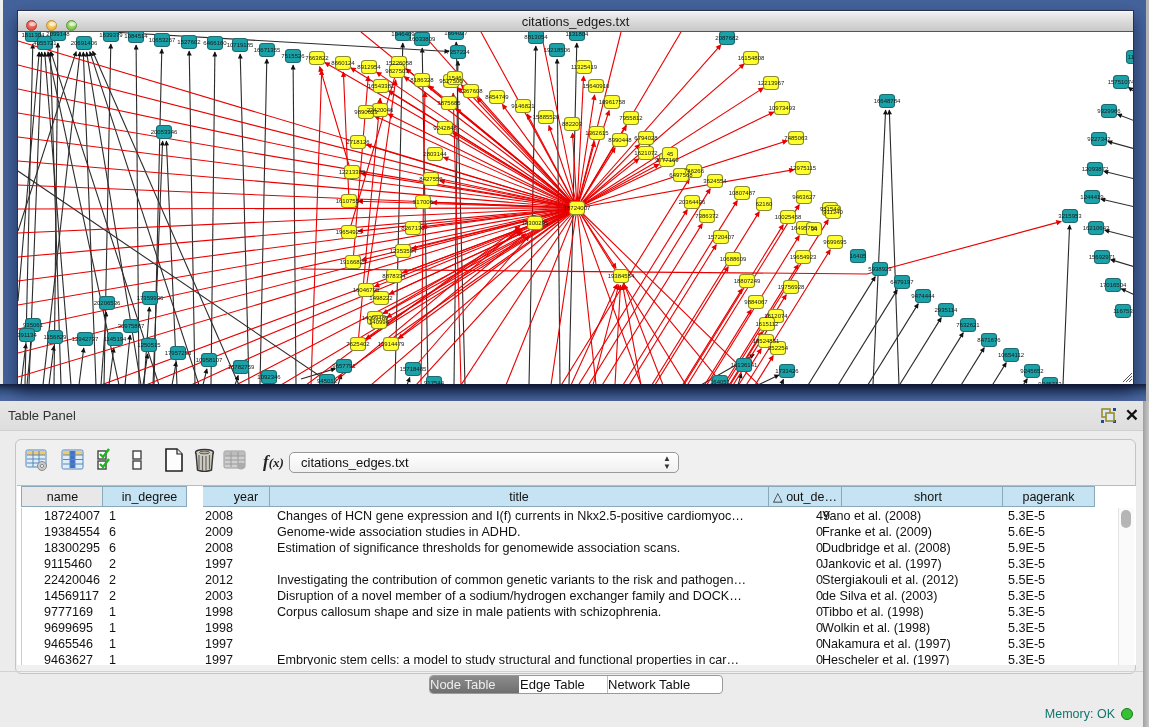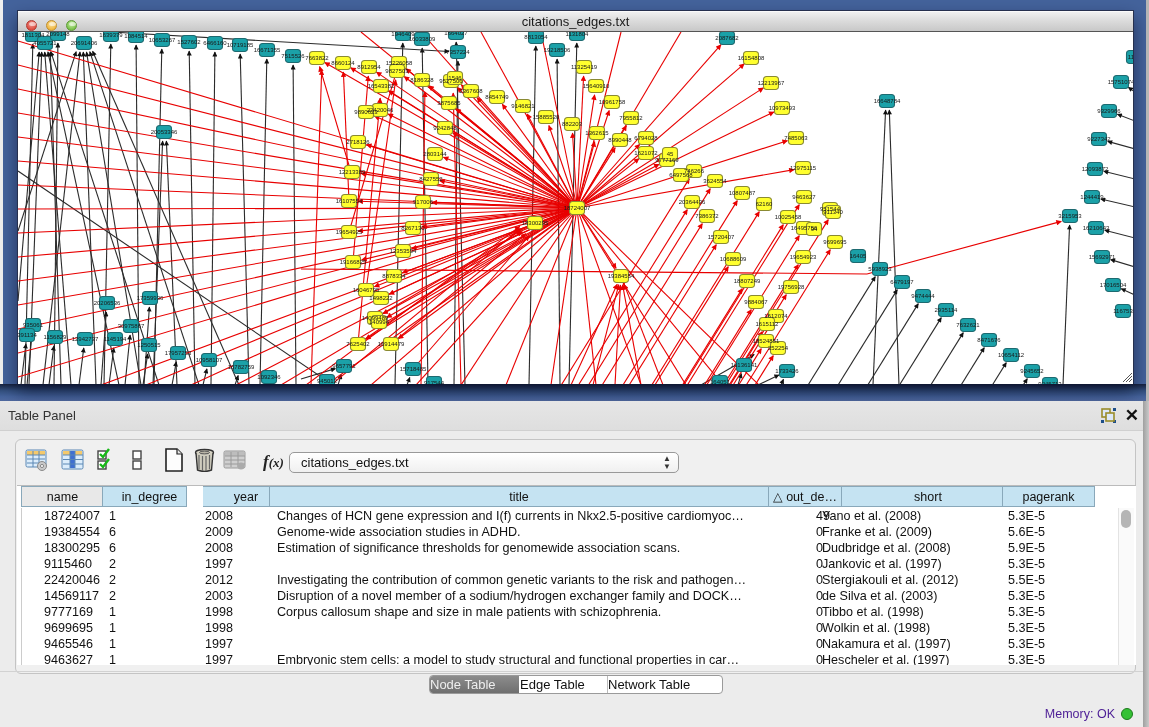--- a/index.html
+++ b/index.html
@@ -36,21 +36,21 @@
 .c0{left:22px}.c1{left:87px}.c2{left:183px}.c3{left:255px}.c4{left:794px}
 .c5{left:800px;width:160px;text-align:left}.c6{left:986px}
 .vscroll{position:absolute;right:2px;top:22px;width:16px;height:157px;background:#fafafa;border-left:1px solid #e3e3e3}
 .vthumb{position:absolute;left:2px;top:2px;width:10px;height:18px;background:#b5b5b5;border-radius:6px}
 .tabs{position:absolute;left:429px;top:274px;height:19px;display:flex;border:1px solid #9a9a9a;border-radius:4px;overflow:hidden;background:#fff}
 .tab{font-size:13px;line-height:18px;color:#111;text-align:left}
 .tab.sel{background:linear-gradient(180deg,#8c8c8c,#6f6f6f);color:#eee;width:89px}
 .tab.mid{border-left:1px solid #fff;border-right:1px solid #bbb;width:89px}
 .tab.last{width:114px}
 .hline{position:absolute;left:0;top:270px;width:1143px;height:1px;background:#d2d2d2}
-.status{position:absolute;right:16px;top:306px;font-size:12.5px;color:#4c1d95}
+.status{position:absolute;right:16px;top:306px;font-size:12.5px;color:#0f766e}
 .gdot{display:inline-block;width:12px;height:12px;border-radius:50%;background:#35c135;border:1px solid #1d7a1d;vertical-align:-2px;margin-left:6px}
 .rstrip{position:absolute;left:1143px;top:401px;width:6px;height:326px;background:linear-gradient(90deg,#9f9f9f,#c9c9c9)}
 </style></head><body>
 <div class="desktop"></div>
 <div class="desk-sliver-l"></div>
 <div class="below-win-shadow"></div>
 <div class="win">
   <div class="titlebar">
       <div class="lights"><span class="lt r"></span><span class="lt y"></span><span class="lt g"></span></div>
   <div class="title">citations_edges.txt</div>

